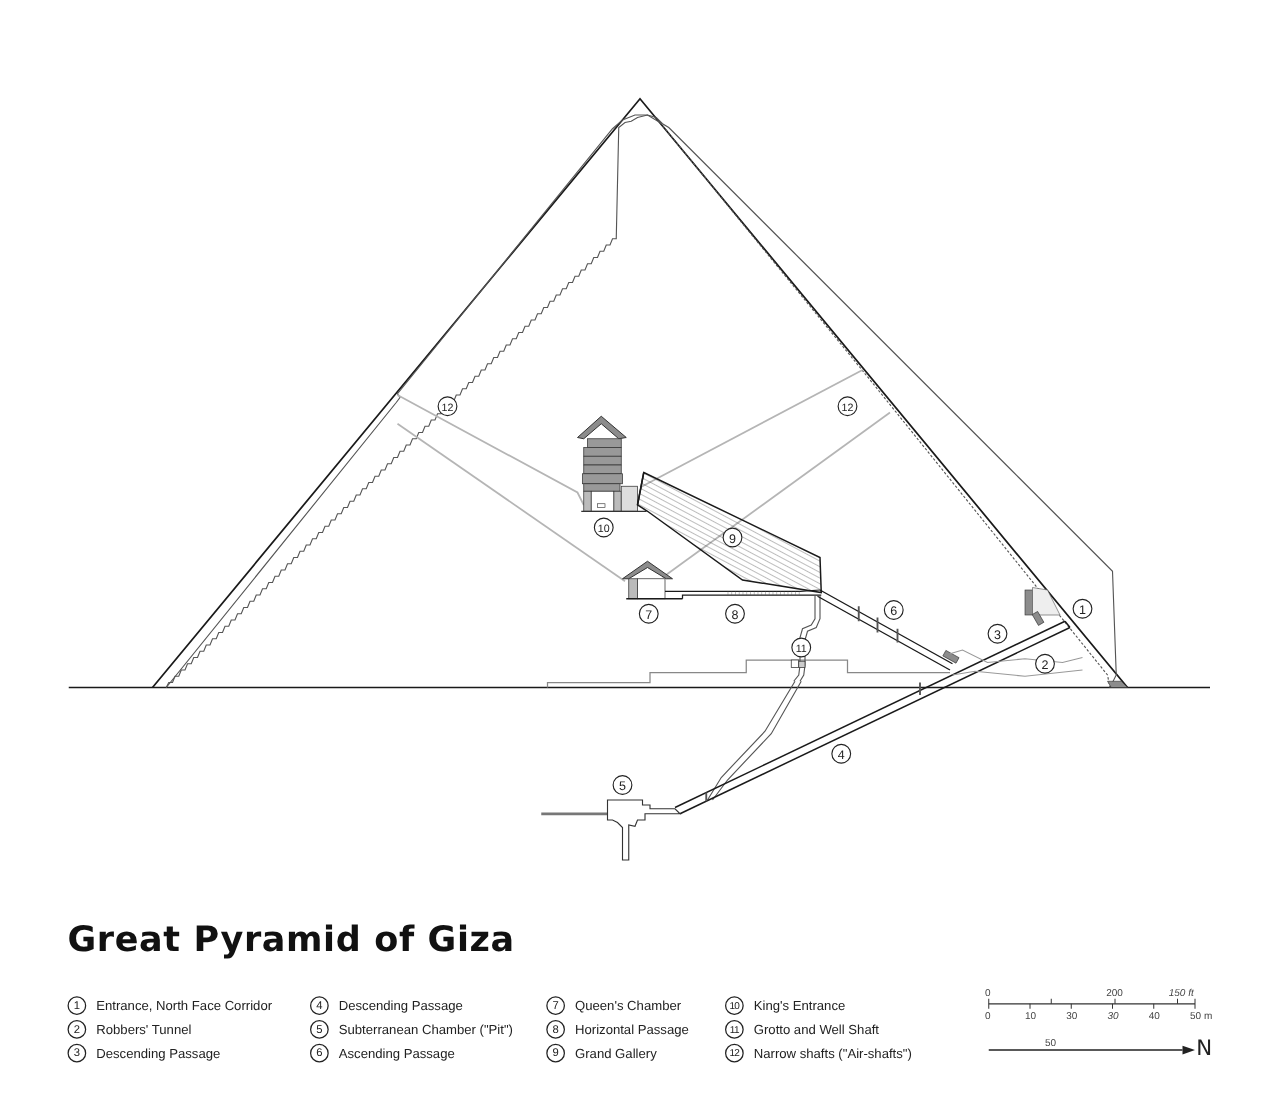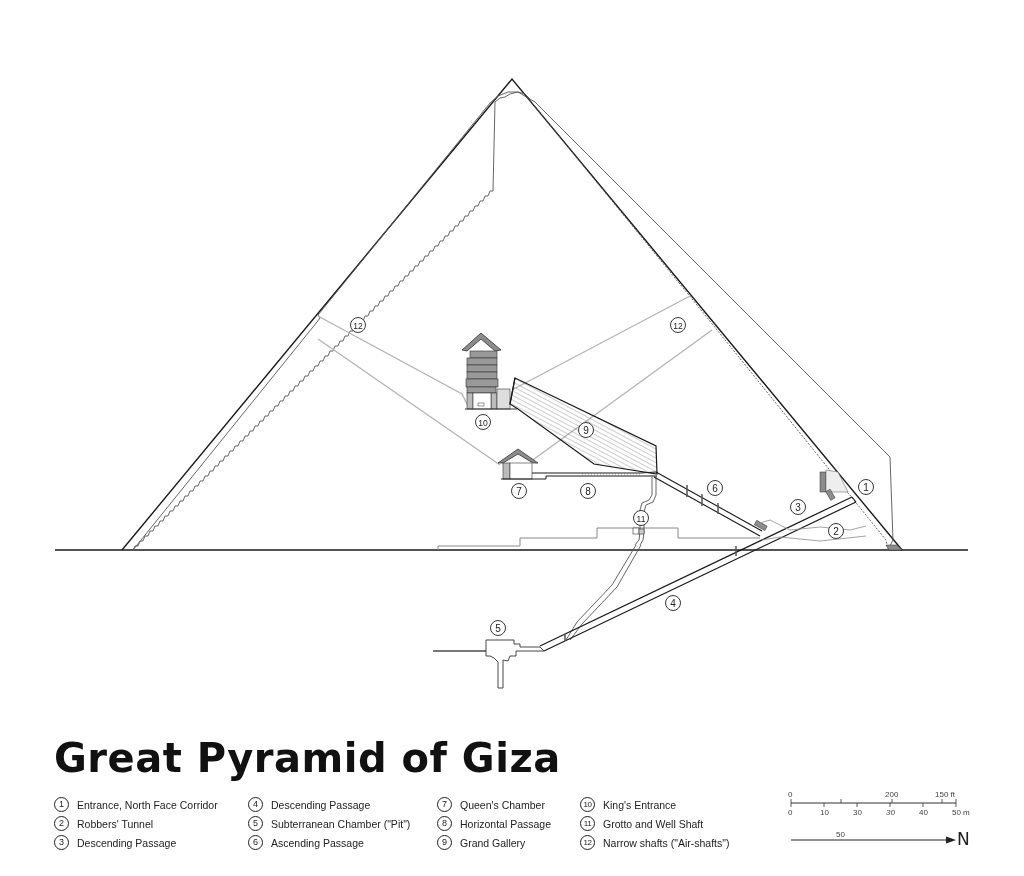--- a/index.html
+++ b/index.html
@@ -1,18 +1,18 @@
 <!DOCTYPE html>
 <html><head>
 <meta charset="utf-8">
 <style>
   html, body { margin: 0; padding: 0; background: #ffffff; }
   body { width: 1024px; height: 876px; position: relative; overflow: hidden; font-family: "Liberation Sans", sans-serif; color: #111; }
   #diagram { position: absolute; left: 0; top: 0; }
-  .title { position: absolute; left: 54px; top: 735px; font-family: "DejaVu Sans", sans-serif; font-weight: bold; font-size: 40px; letter-spacing: 0.5px; color: #111; margin: 0; }
+  .title { position: absolute; left: 54px; top: 735px; font-family: "DejaVu Sans", sans-serif; font-weight: bold; font-size: 28px; letter-spacing: 0.5px; color: #111; margin: 0; }
   .legend { position: absolute; top: 795px; left: 54px; width: 700px; height: 60px; }
   .legend-col { position: absolute; top: 0; }
   .legend-item { display: flex; align-items: center; height: 19px; font-size: 10.5px; color: #222; white-space: nowrap; }
   .num-circle { width: 13px; height: 13px; border: 1px solid #222; border-radius: 50%; font-size: 9px; line-height: 13px; text-align: center; margin-right: 8px; box-sizing: content-box; flex: 0 0 auto; }
   .num-circle.two { font-size: 8px; letter-spacing: -0.5px; }
   .scale { position: absolute; left: 780px; top: 788px; width: 200px; height: 70px; }
   .scale-label { position: absolute; font-size: 8px; color: #444; white-space: nowrap; }
   .north-label { position: absolute; left: 957px; top: 829px; font-size: 17px; color: #222; font-family: "DejaVu Sans", sans-serif; }
   svg text { font-family: "Liberation Sans", sans-serif; }
 </style>
@@ -252,21 +252,21 @@
     <line x1="77" y1="15" x2="77" y2="19" stroke="#333" stroke-width="0.8"></line>
     <line x1="110" y1="15" x2="110" y2="19" stroke="#333" stroke-width="0.8"></line>
     <line x1="143" y1="15" x2="143" y2="19" stroke="#333" stroke-width="0.8"></line>
     <line x1="176" y1="11" x2="176" y2="19" stroke="#333" stroke-width="0.8"></line>
     <line x1="11" y1="52" x2="166" y2="52" stroke="#222" stroke-width="1.1"></line>
     <polygon points="166,48.5 176,52 166,55.5" fill="#222"></polygon>
   </svg>
   <span class="scale-label" style="left:8px;top:2px;">0</span>
   <span class="scale-label" style="left:56px;top:2px;margin-top:40px;">50</span>
   <span class="scale-label" style="left:105px;top:2px;">200</span>
-  <span class="scale-label" style="left:155px;top:2px;">150 ft</span>
+  <span class="scale-label" style="left:155px;top:2px;font-style:italic;">150 ft</span>
   <span class="scale-label" style="left:8px;top:20px;">0</span>
   <span class="scale-label" style="left:40px;top:20px;">10</span>
   <span class="scale-label" style="left:73px;top:20px;">30</span>
   <span class="scale-label" style="left:106px;top:20px;font-style:italic;">30</span>
   <span class="scale-label" style="left:139px;top:20px;">40</span>
   <span class="scale-label" style="left:172px;top:20px;">50 m</span>
 </div>
 <span class="north-label">N</span>
 
 </body></html>

